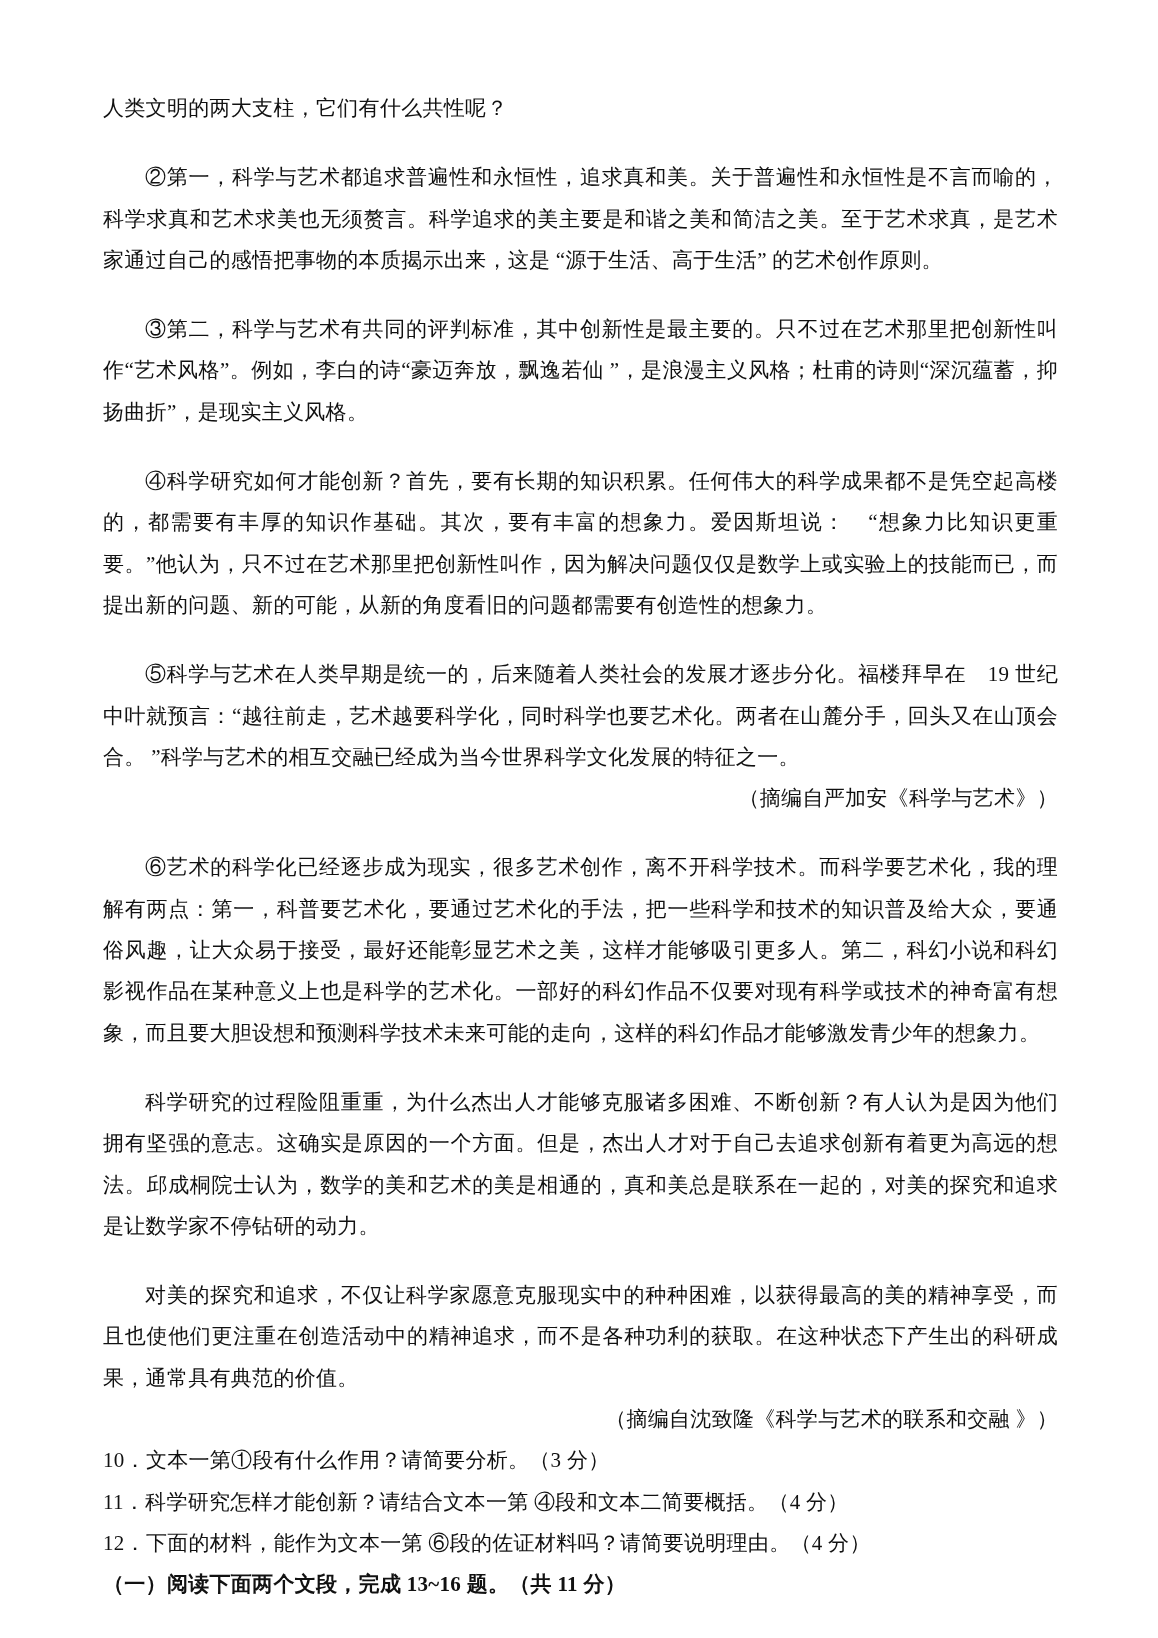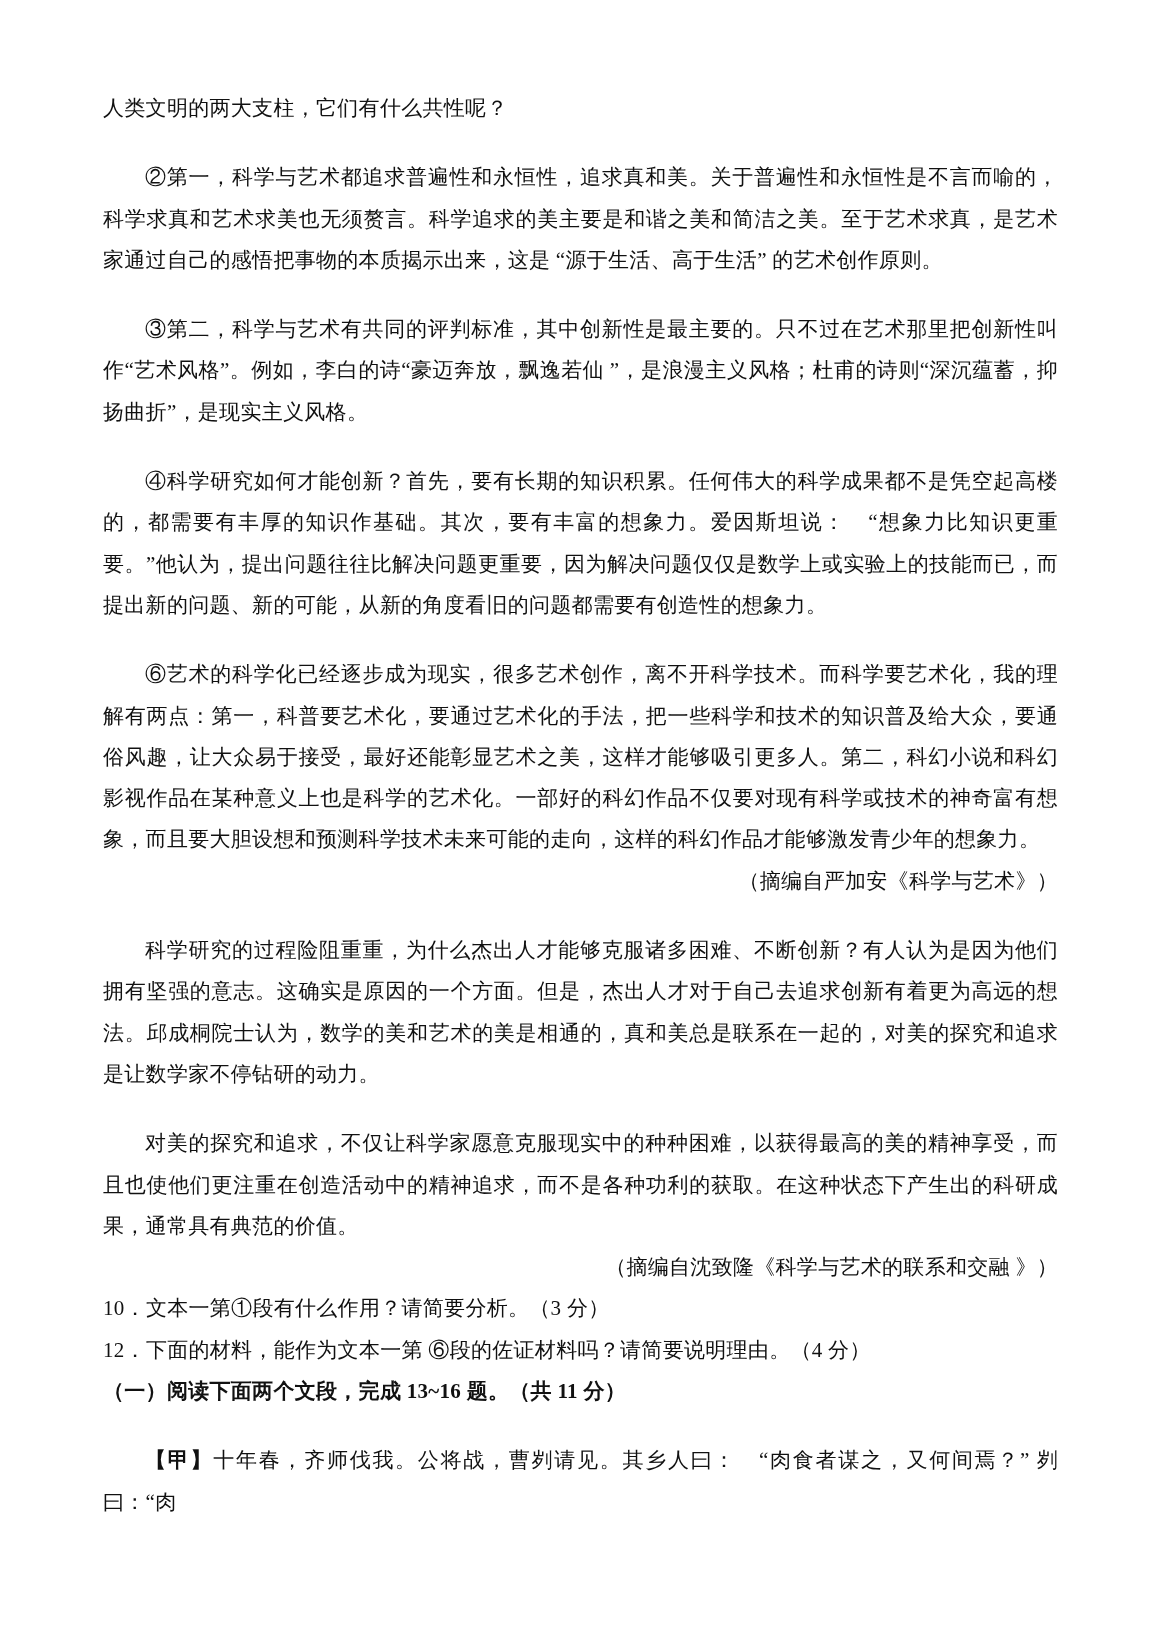--- a/index.html
+++ b/index.html
@@ -37,36 +37,38 @@
 <body>
 
 <div class="page">
 
   <p class="para">人类文明的两大支柱，它们有什么共性呢？</p>
 
   <p class="para indent">②第一，科学与艺术都追求普遍性和永恒性，追求真和美。关于普遍性和永恒性是不言而喻的，科学求真和艺术求美也无须赘言。科学追求的美主要是和谐之美和简洁之美。至于艺术求真，是艺术家通过自己的感悟把事物的本质揭示出来，这是 “源于生活、高于生活” 的艺术创作原则。</p>
 
   <p class="para indent">③第二，科学与艺术有共同的评判标准，其中创新性是最主要的。只不过在艺术那里把创新性叫作“艺术风格”。例如，李白的诗“豪迈奔放，飘逸若仙 ”，是浪漫主义风格；杜甫的诗则“深沉蕴蓄，抑扬曲折”，是现实主义风格。</p>
 
-  <p class="para indent">④科学研究如何才能创新？首先，要有长期的知识积累。任何伟大的科学成果都不是凭空起高楼的，都需要有丰厚的知识作基础。其次，要有丰富的想象力。爱因斯坦说：　“想象力比知识更重要。”他认为，提出问题往往比解决问题更重要，因为解决问题仅仅是数学上或实验上的技能而已，而提出新的问题、新的可能，从新的角度看旧的问题都需要有创造性的想象力。</p>
+  <p class="para indent">④科学研究如何才能创新？首先，要有长期的知识积累。任何伟大的科学成果都不是凭空起高楼的，都需要有丰厚的知识作基础。其次，要有丰富的想象力。爱因斯坦说：　“想象力比知识更重要。”他认为，只不过在艺术那里把创新性叫作，因为解决问题仅仅是数学上或实验上的技能而已，而提出新的问题、新的可能，从新的角度看旧的问题都需要有创造性的想象力。</p>
 
+  <p class="para indent">⑤科学与艺术在人类早期是统一的，后来随着人类社会的发展才逐步分化。福楼拜早在　19 世纪中叶就预言：“越往前走，艺术越要科学化，同时科学也要艺术化。两者在山麓分手，回头又在山顶会合。 ”科学与艺术的相互交融已经成为当今世界科学文化发展的特征之一。</p>
+
+  <p class="para right">（摘编自严加安《科学与艺术》）</p>
 
   <p class="para indent">⑥艺术的科学化已经逐步成为现实，很多艺术创作，离不开科学技术。而科学要艺术化，我的理解有两点：第一，科普要艺术化，要通过艺术化的手法，把一些科学和技术的知识普及给大众，要通俗风趣，让大众易于接受，最好还能彰显艺术之美，这样才能够吸引更多人。第二，科幻小说和科幻影视作品在某种意义上也是科学的艺术化。一部好的科幻作品不仅要对现有科学或技术的神奇富有想象，而且要大胆设想和预测科学技术未来可能的走向，这样的科幻作品才能够激发青少年的想象力。</p>
-
-  <p class="para right">（摘编自严加安《科学与艺术》）</p>
 
 
   <p class="para indent">科学研究的过程险阻重重，为什么杰出人才能够克服诸多困难、不断创新？有人认为是因为他们拥有坚强的意志。这确实是原因的一个方面。但是，杰出人才对于自己去追求创新有着更为高远的想法。邱成桐院士认为，数学的美和艺术的美是相通的，真和美总是联系在一起的，对美的探究和追求是让数学家不停钻研的动力。</p>
 
   <p class="para indent">对美的探究和追求，不仅让科学家愿意克服现实中的种种困难，以获得最高的美的精神享受，而且也使他们更注重在创造活动中的精神追求，而不是各种功利的获取。在这种状态下产生出的科研成果，通常具有典范的价值。</p>
 
   <p class="para right">（摘编自沈致隆《科学与艺术的联系和交融 》）</p>
 
   <p class="para">10．文本一第①段有什么作用？请简要分析。（3 分）</p>
 
+  <p class="para">11．科学研究怎样才能创新？请结合文本一第 ④段和文本二简要概括。（4 分）</p>
 
   <p class="para">12．下面的材料，能作为文本一第 ⑥段的佐证材料吗？请简要说明理由。（4 分）</p>
 
 
 
   <p class="para bold">（一）阅读下面两个文段，完成 13~16 题。（共 11 分）</p>
 
   <p class="para indent"><span class="bold">【甲】</span><span>十年春，齐师伐我。公将战，曹刿请见。其乡人曰：　“肉食者谋之，又何间焉？” 刿曰：“肉</span></p>
 
 </div>

